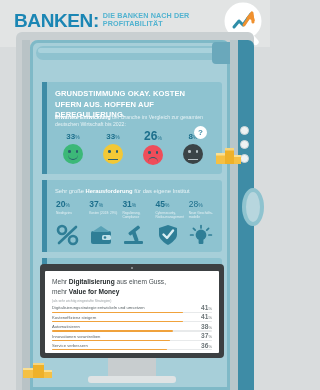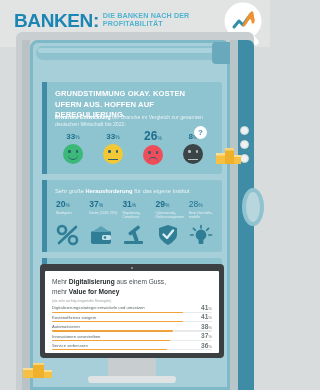--- a/index.html
+++ b/index.html
@@ -232,21 +232,21 @@
           <div class="chal-ico">
             <svg viewBox="0 0 24 22" width="24" height="22">
               <rect x="2" y="17" width="19" height="3" rx="1" fill="#2f7e96"></rect>
               <rect x="6" y="5" width="13" height="3.4" rx="1" fill="#2f7e96" transform="rotate(-38 12 7)"></rect>
               <rect x="11" y="6" width="4" height="12" rx="1.6" fill="#2f7e96" transform="rotate(-20 13 12)"></rect>
             </svg>
           </div>
         </div>
 
         <div class="chal-col">
-          <div class="chal-val"><span style="font-size:8.5px;font-weight:bold">29</span><span>%</span></div>
+          <div class="chal-val"><span style="font-size:8.5px;font-weight:bold">45</span><span>%</span></div>
           <div class="chal-lbl">Cybersecurity, Risiko-management</div>
           <div class="chal-ico">
             <svg viewBox="0 0 24 22" width="24" height="22">
               <path d="M12 1 L21 4 V11 C21 16 12 21 12 21 C12 21 3 16 3 11 V4 Z" fill="#2f7e96"></path>
               <polyline points="7.5,10.5 11,14 17,6.5" fill="none" stroke="#d9eef3" stroke-width="2.4" stroke-linecap="round" stroke-linejoin="round"></polyline>
             </svg>
           </div>
         </div>
 
         <div class="chal-col">

